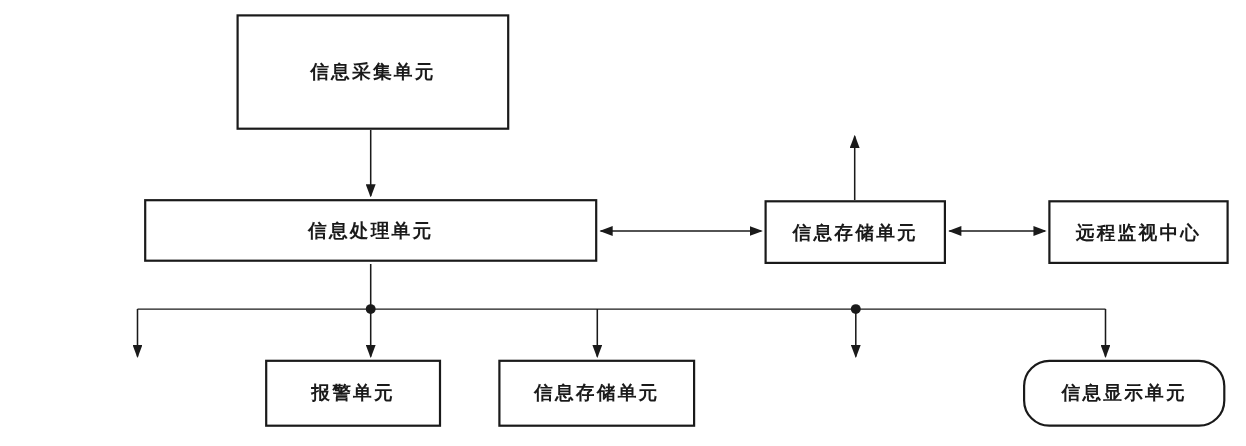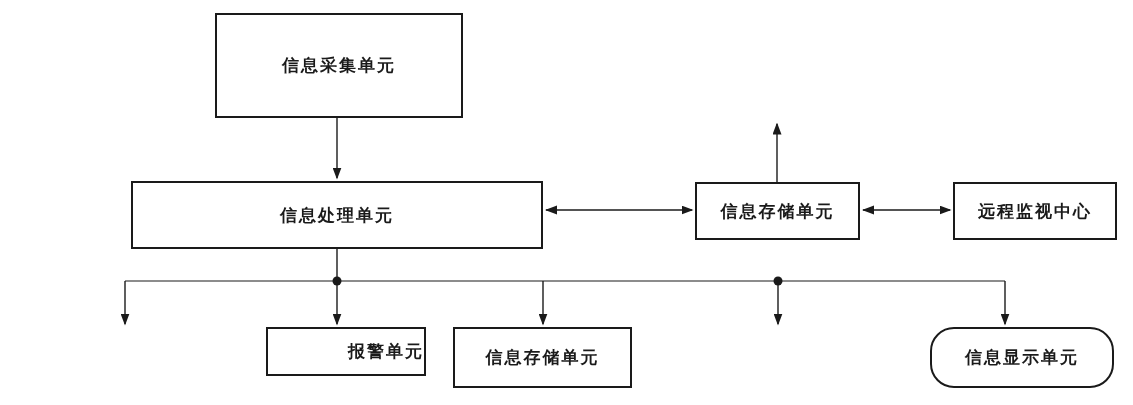--- a/index.html
+++ b/index.html
@@ -17,26 +17,26 @@
     border:2px solid #1a1a1a;
     background:#ffffff;
     display:flex;align-items:center;justify-content:center;
     font-size:17px;font-weight:bold;color:#1a1a1a;
     letter-spacing:2px;
     text-align:center;
   }
   .node.dashed{border:1px dashed #444444;}
   
   #n-collection     {left:215px;top:13px; width:248px;height:105px;}
-  #n-processing     {left:131px;top:181px;width:412px;height:68px;}
+  #n-processing     {left:131px;top:181px;width:412px;height:57px;}
   #n-monitor        {left:691px;top:63px; width:176px;height:58px;}
   #n-transmission   {left:695px;top:182px;width:165px;height:58px;}
   #n-floorcall      {left:953px;top:182px;width:164px;height:58px;}
   #n-controlout     {left:14px; top:327px;width:223px;height:61px;}
-  #n-alarm          {left:266px;top:327px;width:160px;height:49px;justify-content:flex-end;}
+  #n-alarm          {left:241px;top:327px;width:160px;height:61px;}
   #n-storage        {left:453px;top:327px;width:179px;height:61px;text-align:right;}
   #n-outinterface   {left:659px;top:327px;width:238px;height:61px;}
   #n-display        {left:930px;top:327px;width:184px;height:61px;border-radius:24px;}
 </style>
 </head>
 <body>
 
 <div class="canvas">
 
   <svg class="lines" viewBox="0 0 1133 405" xmlns="http://www.w3.org/2000/svg">

